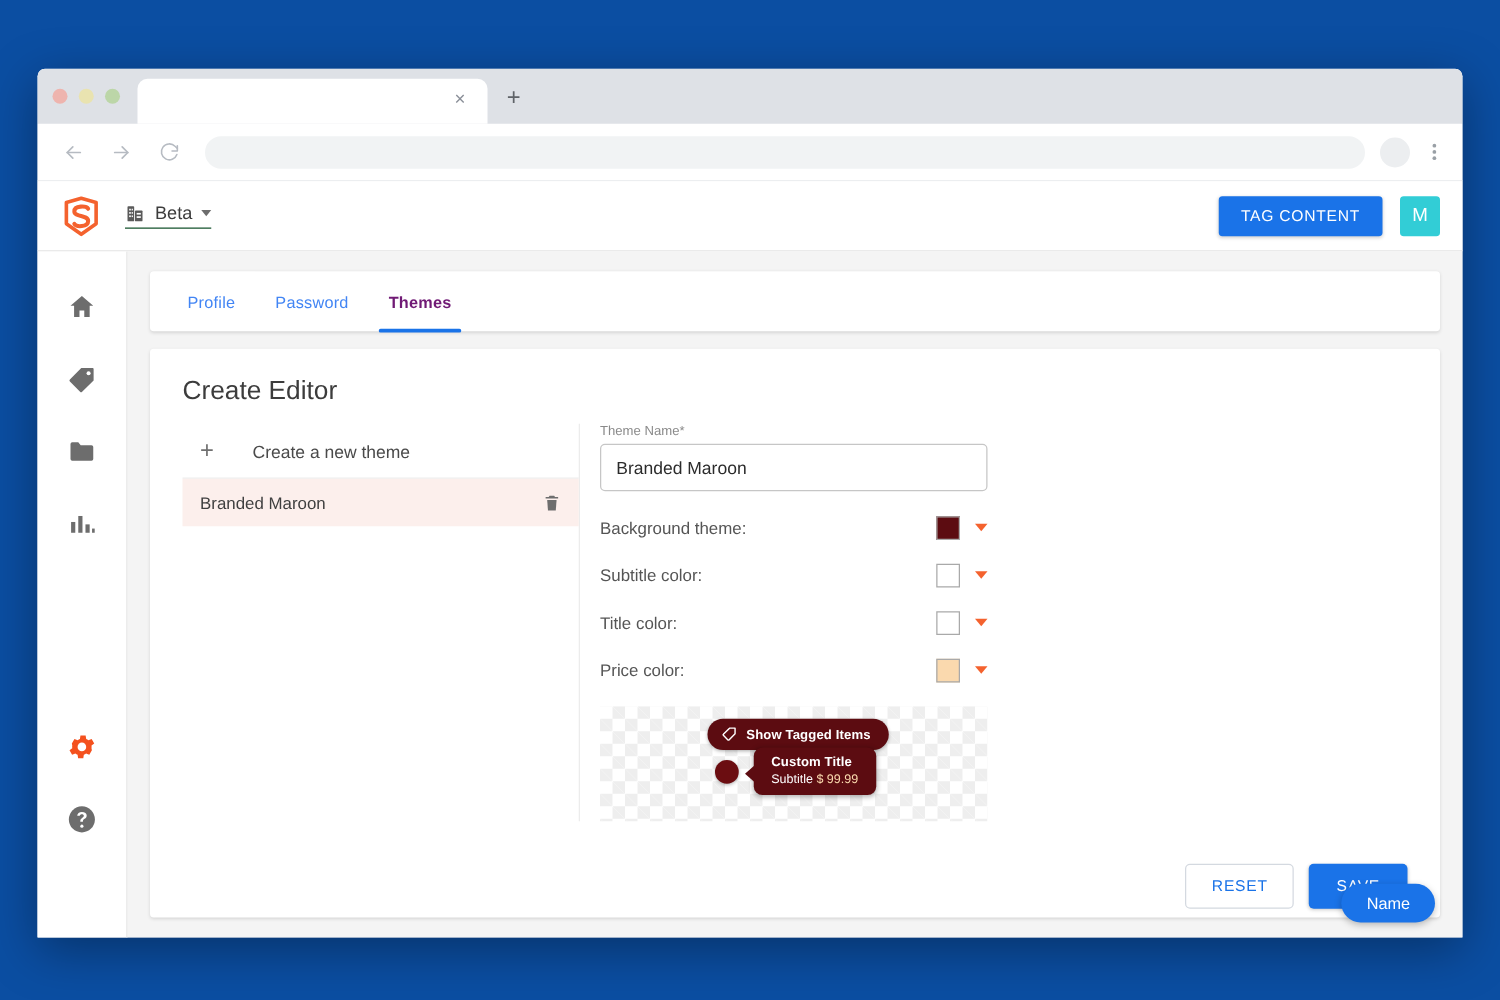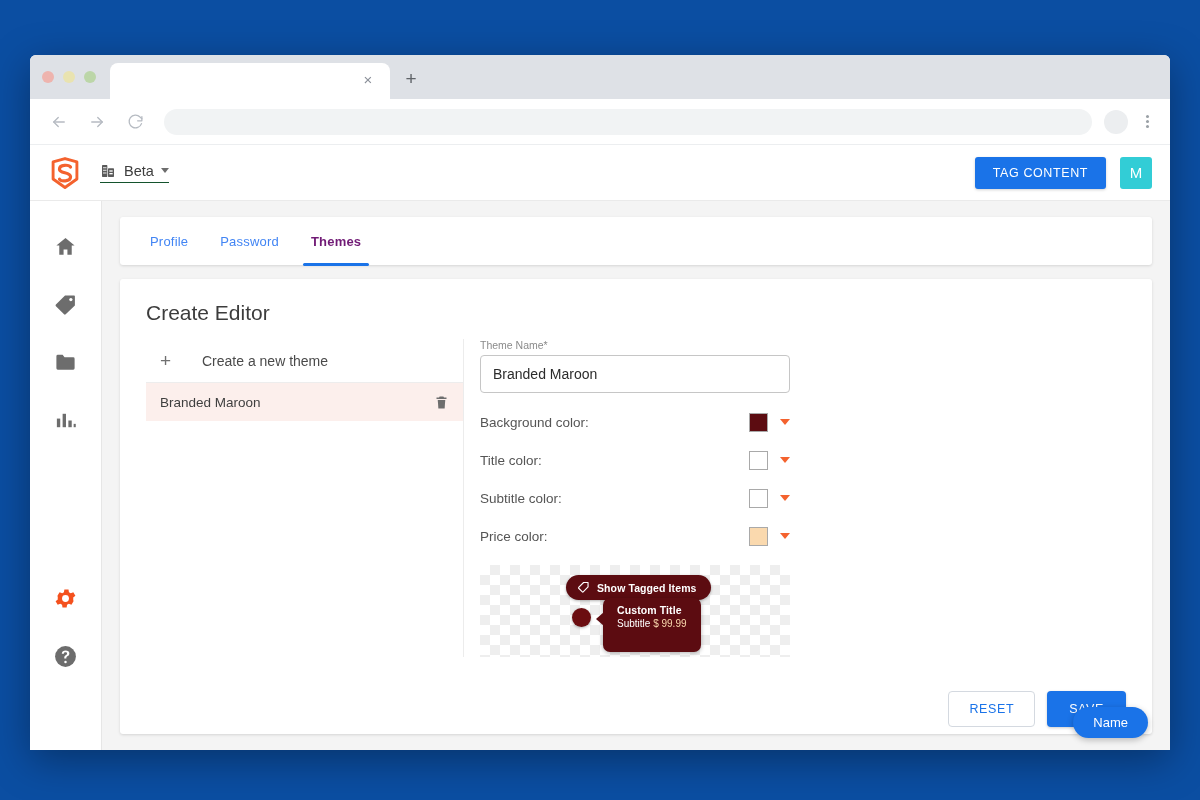--- a/index.html
+++ b/index.html
@@ -215,21 +215,21 @@
     box-shadow: 0 1px 3px rgba(0,0,0,.3);
   }
   .pill svg { display: block; }
   .dot-preview {
     position: absolute; left: 92px; top: 43px;
     width: 19px; height: 19px; border-radius: 50%;
     box-shadow: 0 1px 3px rgba(0,0,0,.3);
   }
   .tooltip {
     position: absolute; left: 123px; top: 33px;
-    border-radius: 7px; padding: 6px 14px 23px 14px;
+    border-radius: 7px; padding: 6px 14px 7px 14px;
     box-shadow: 0 1px 4px rgba(0,0,0,.3);
   }
   .tooltip::before {
     content: ""; position: absolute; left: -7px; top: 14px;
     border-top: 7px solid transparent; border-bottom: 7px solid transparent;
     border-right: 8px solid var(--tipbg);
   }
   .tt-title { font-size: 10.5px; font-weight: bold; letter-spacing: .1px; }
   .tt-sub { font-size: 10px; margin-top: 2px; white-space: nowrap; }
 
@@ -422,38 +422,38 @@
           <div class="right-pane">
 
             <div class="field-label">
               <span>Theme Name</span><span class="req">*</span>
             </div>
             <input class="name-input" type="text" value="Branded Maroon" style="">
 
             <div style="height:10px"></div>
 
             <div class="color-row">
-              <span class="color-label">Background color:</span>
+              <span class="color-label">Background theme:</span>
               <span class="swatch-wrap">
                 <span class="swatch" style="background:#5c0c11"></span>
                 <span class="caret-o" style="border-top-color: rgb(244, 98, 46);"></span>
               </span>
             </div>
 
 
             <div class="color-row">
-              <span class="color-label">Title color:</span>
+              <span class="color-label">Subtitle color:</span>
               <span class="swatch-wrap">
                 <span class="swatch" style="background:#ffffff"></span>
                 <span class="caret-o" style="border-top-color: rgb(244, 98, 46);"></span>
               </span>
             </div>
 
             <div class="color-row">
-              <span class="color-label">Subtitle color:</span>
+              <span class="color-label">Title color:</span>
               <span class="swatch-wrap">
                 <span class="swatch" style="background:#ffffff"></span>
                 <span class="caret-o" style="border-top-color: rgb(244, 98, 46);"></span>
               </span>
             </div>
 
             <div class="color-row">
               <span class="color-label">Price color:</span>
               <span class="swatch-wrap">
                 <span class="swatch" style="background:#fad9ae"></span>

